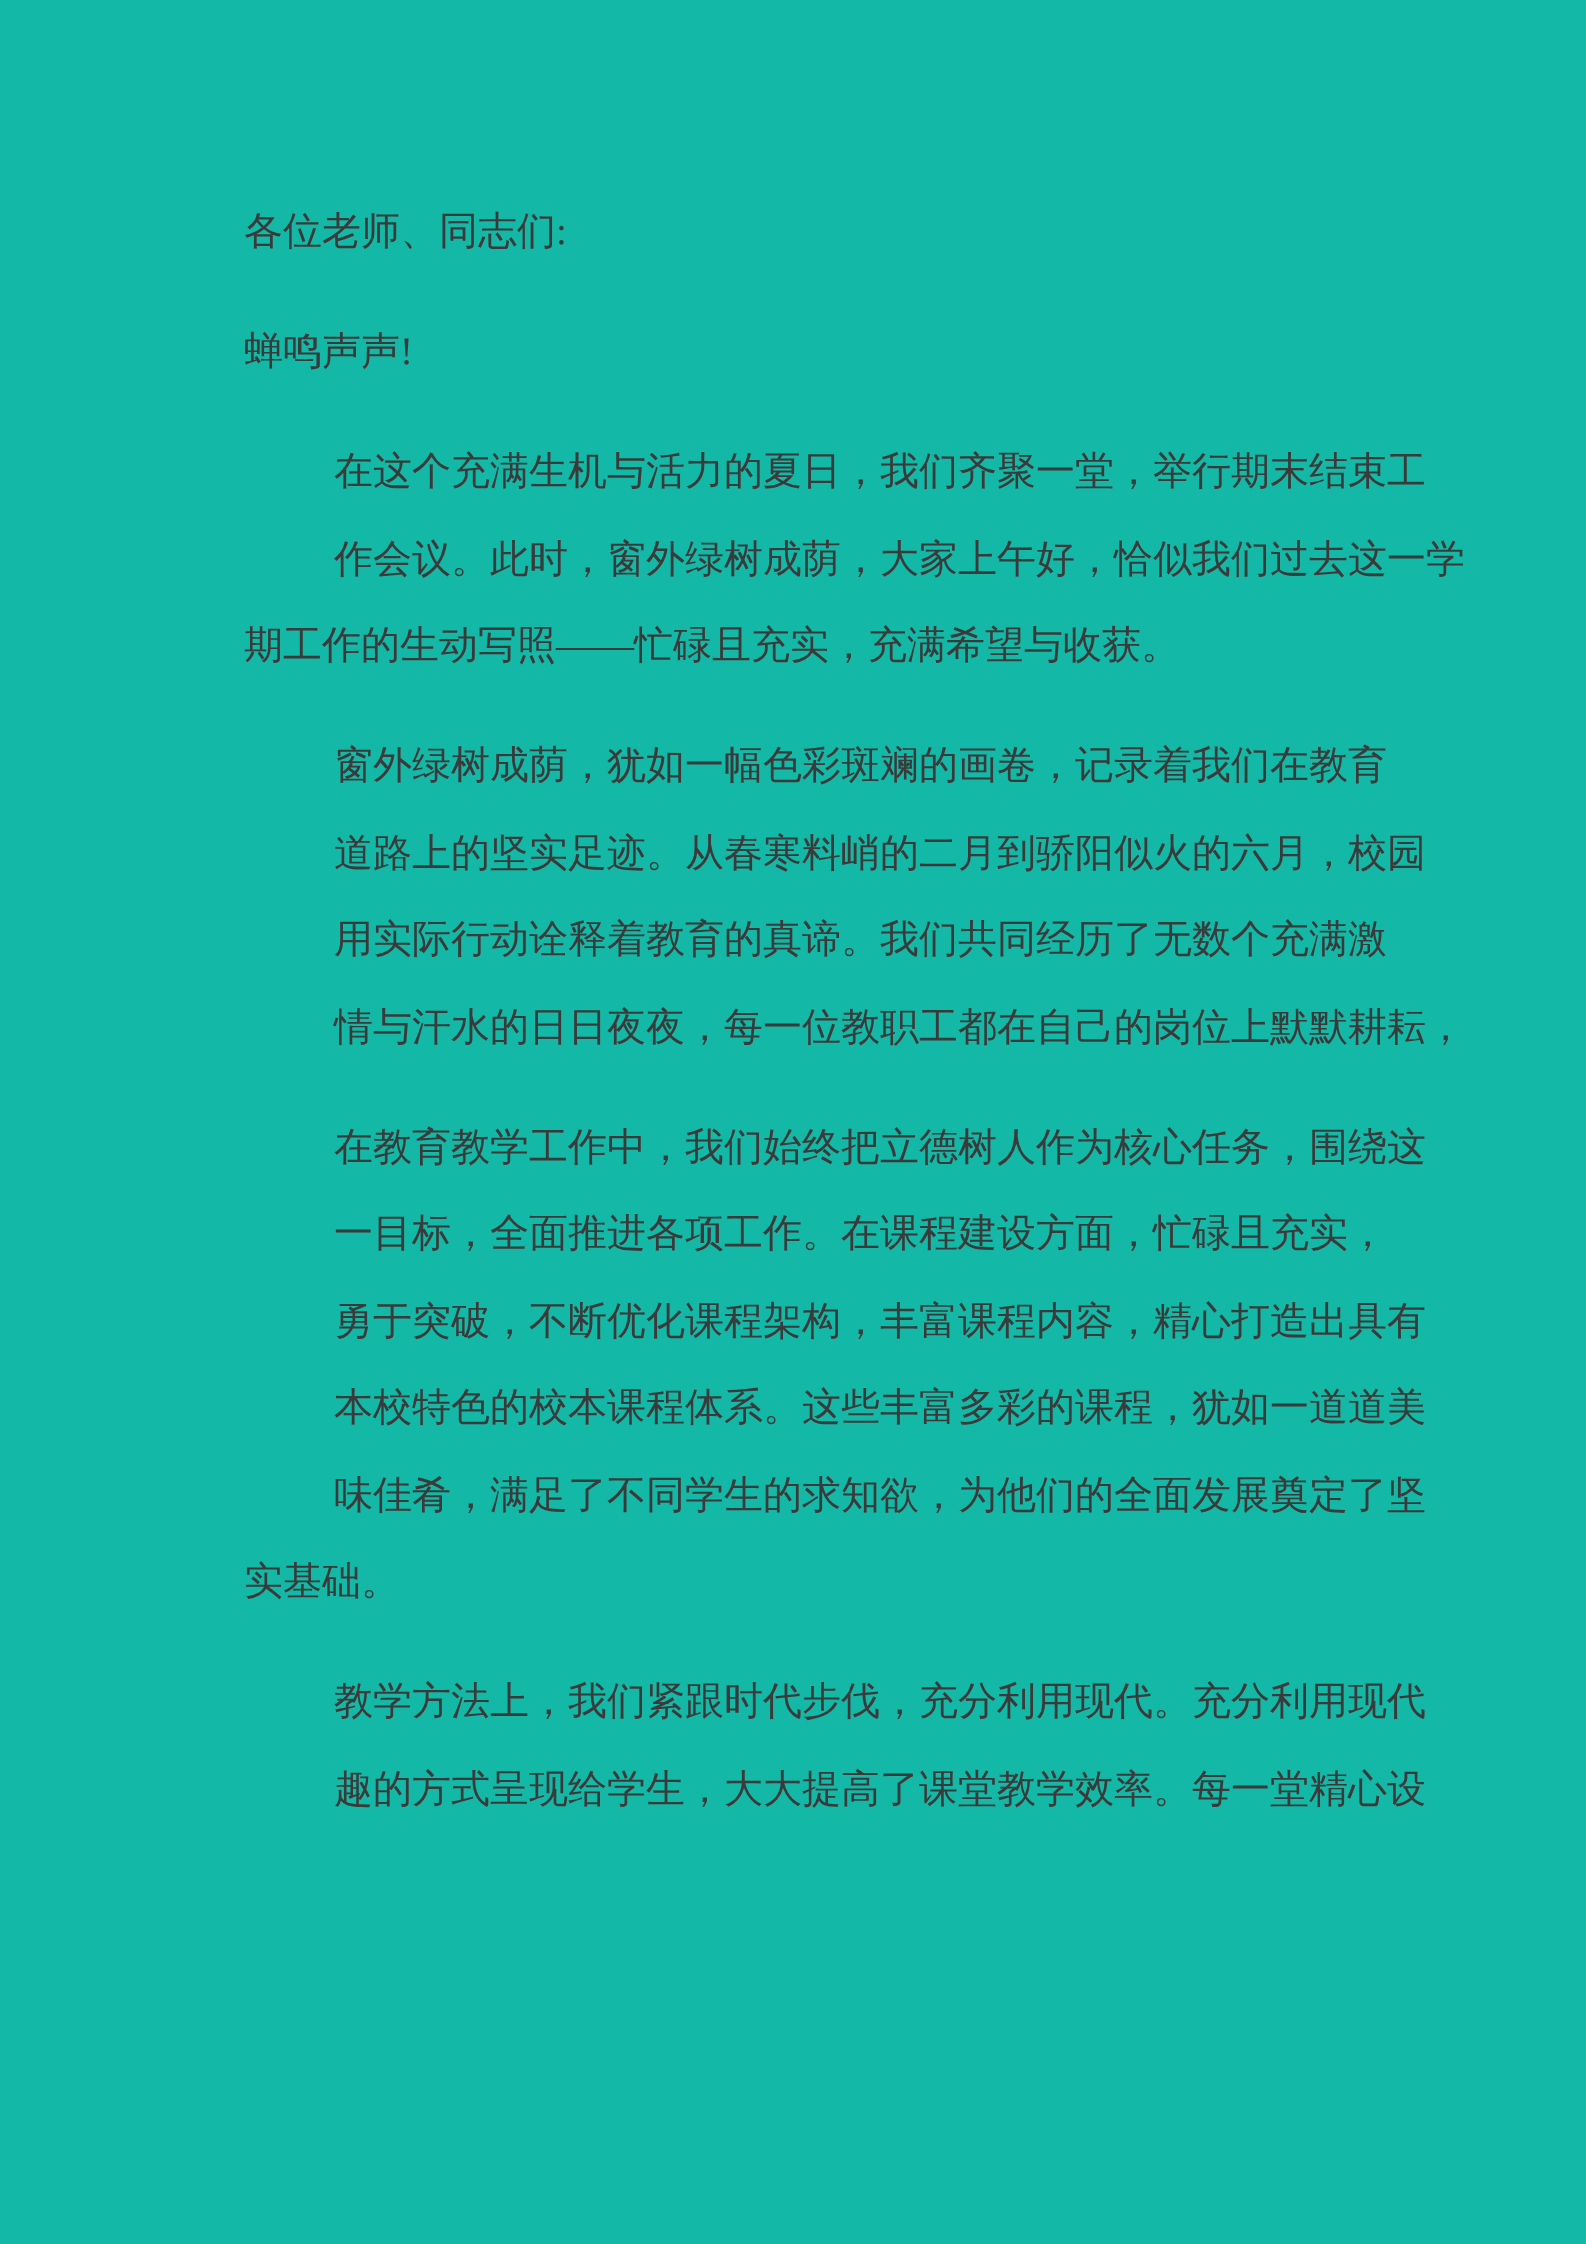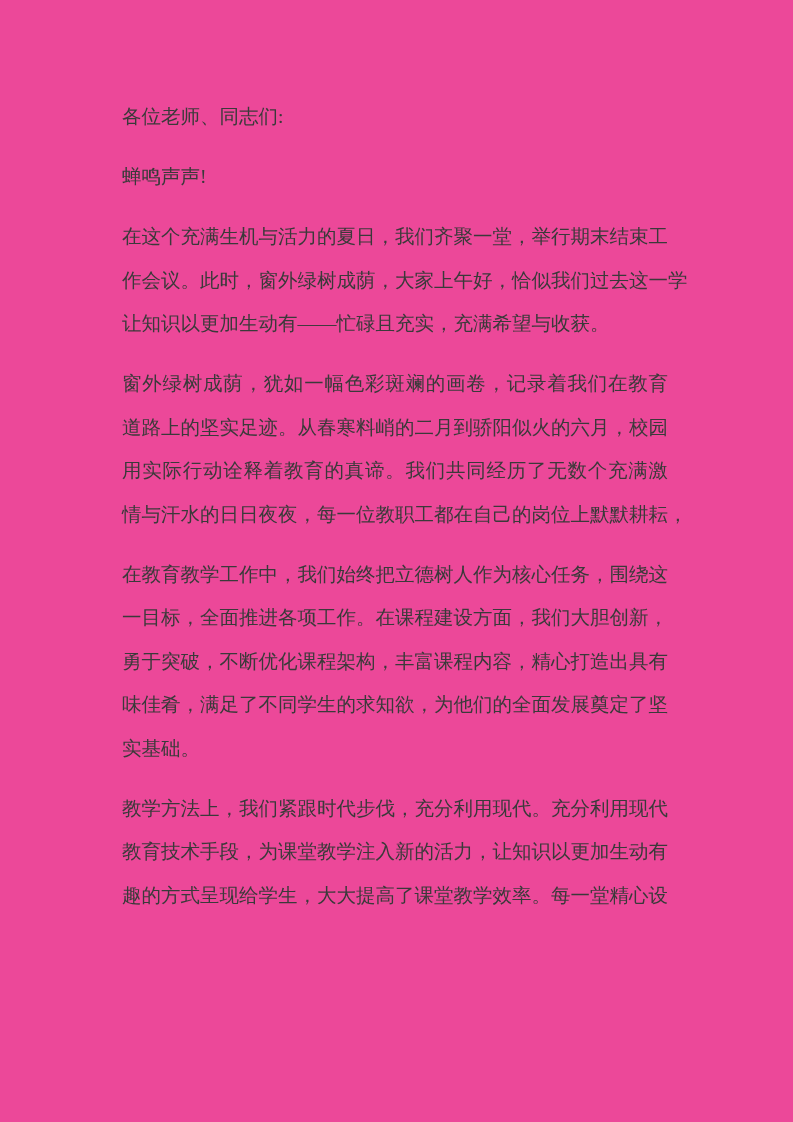--- a/index.html
+++ b/index.html
@@ -11,73 +11,74 @@
     height: 1122px;
     background: #ffffff;
     overflow: hidden;
     font-family: "Liberation Serif", "DejaVu Serif", serif;
   }
   .page {
     box-sizing: border-box;
     width: 793px;
     height: 1122px;
     padding: 95px 125px 0 122px;
-    background: #ec4899;
+    background: #14b8a6;
   }
   .doc-text {
     width: 546px;
     color: #3a3a3a;
     font-size: 19.5px;
   }
   .para {
     margin: 0 0 16.5px 0;
   }
   .line {
     height: 43.5px;
     line-height: 43.5px;
     white-space: nowrap;
     overflow: visible;
   }
   
   .line.j {
     text-align: justify;
     text-align-last: justify;
     text-justify: inter-ideograph;
+    margin-left: 45px;
   }
 </style>
 </head>
 <body>
 
 <div class="page">
   <div class="doc-text">
     <div class="para">
       <div class="line">各位老师、同志们:</div>
     </div>
     <div class="para">
       <div class="line">蝉鸣声声!</div>
     </div>
     <div id="document-body">
         <div class="para">
           <div class="line j">在这个充满生机与活力的夏日，我们齐聚一堂，举行期末结束工</div>
           <div class="line j">作会议。此时，窗外绿树成荫，大家上午好，恰似我们过去这一学</div>
-          <div class="line">让知识以更加生动有——忙碌且充实，充满希望与收获。</div>
+          <div class="line">期工作的生动写照——忙碌且充实，充满希望与收获。</div>
         </div>
         <div class="para">
           <div class="line j">窗外绿树成荫，犹如一幅色彩斑斓的画卷，记录着我们在教育</div>
           <div class="line j">道路上的坚实足迹。从春寒料峭的二月到骄阳似火的六月，校园</div>
           <div class="line j">用实际行动诠释着教育的真谛。我们共同经历了无数个充满激</div>
           <div class="line j">情与汗水的日日夜夜，每一位教职工都在自己的岗位上默默耕耘，</div>
         </div>
         <div class="para">
           <div class="line j">在教育教学工作中，我们始终把立德树人作为核心任务，围绕这</div>
-          <div class="line j">一目标，全面推进各项工作。在课程建设方面，我们大胆创新，</div>
+          <div class="line j">一目标，全面推进各项工作。在课程建设方面，忙碌且充实，</div>
           <div class="line j">勇于突破，不断优化课程架构，丰富课程内容，精心打造出具有</div>
+          <div class="line j">本校特色的校本课程体系。这些丰富多彩的课程，犹如一道道美</div>
           <div class="line j">味佳肴，满足了不同学生的求知欲，为他们的全面发展奠定了坚</div>
           <div class="line">实基础。</div>
         </div>
         <div class="para">
           <div class="line j">教学方法上，我们紧跟时代步伐，充分利用现代。充分利用现代</div>
-          <div class="line j">教育技术手段，为课堂教学注入新的活力，让知识以更加生动有</div>
           <div class="line j">趣的方式呈现给学生，大大提高了课堂教学效率。每一堂精心设</div>
         </div>
       </div>
   </div>
 </div>
 
 </body></html>

